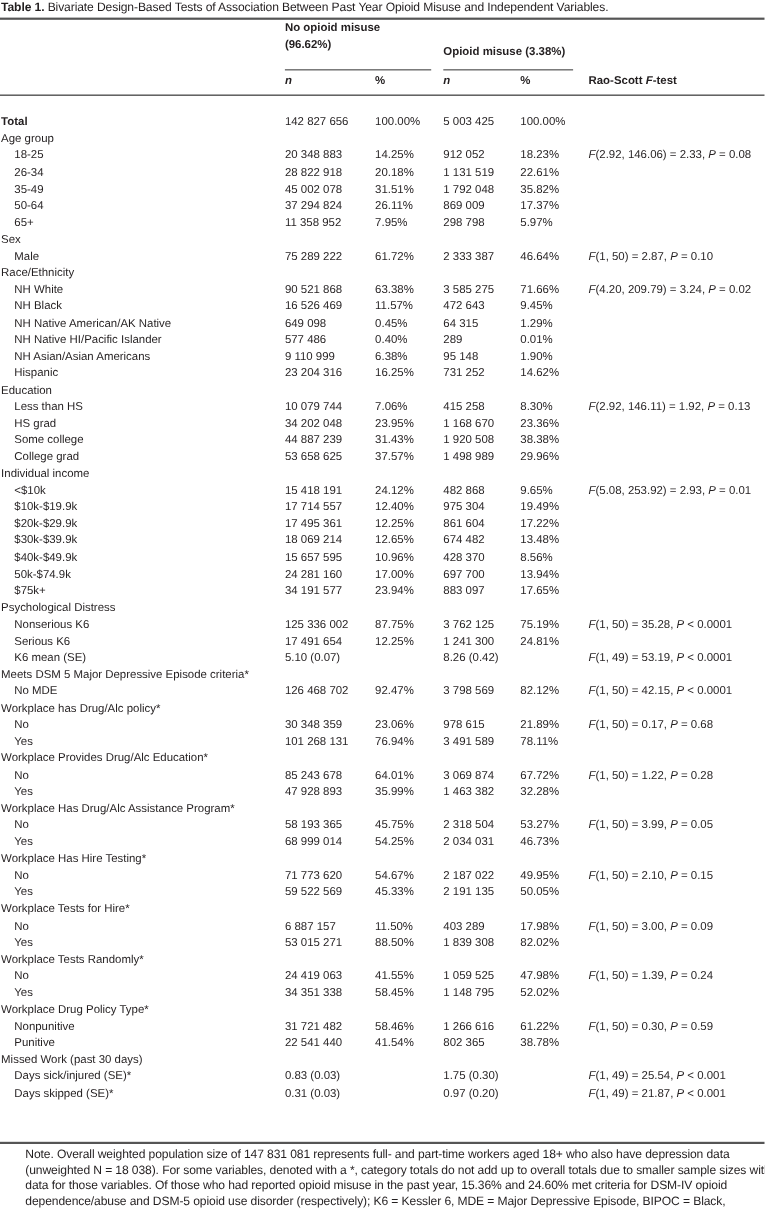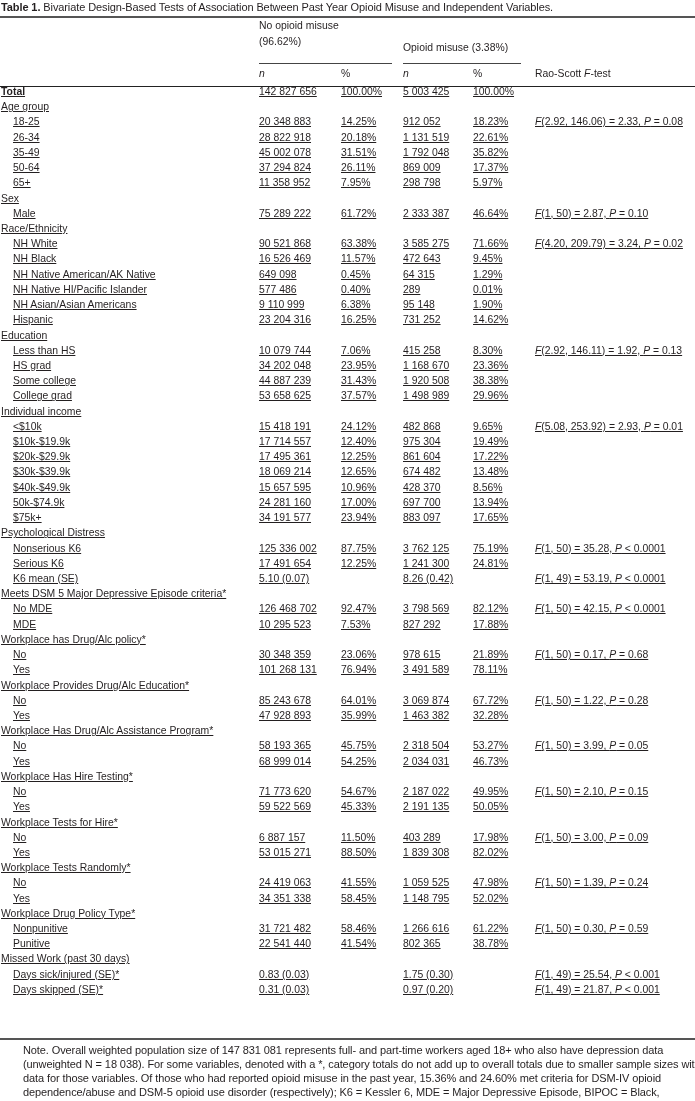--- a/index.html
+++ b/index.html
@@ -8,23 +8,23 @@
     font-family: "Liberation Sans", "DejaVu Sans", sans-serif;
     color: #231f20; font-size: 10.4px;
   }
   .caption { position: absolute; left: 1px; top: 1px; font-size: 11px; white-space: nowrap; letter-spacing: -0.1px; }
   .caption b { font-weight: bold; }
   .rule { position: absolute; left: 0; width: 695px; background: #555; }
   .rule.top { top: 16px; height: 1.6px; }
   .rule.hdr { top: 86px; height: 1.2px; background: #222; }
   .rule.bottom { top: 1038px; height: 1.6px; }
   .subrule { position: absolute; top: 63px; height: 1px; background: #444; }
-  .hcell { position: absolute; font-size: 10.4px; white-space: nowrap; }
+  .hcell { position: absolute; font-size: 10.4px; white-space: nowrap; font-weight: bold; }
   .ital { font-style: italic; }
-  table { position: absolute; left: 0; top: 84px; border-collapse: collapse; width: 695px; table-layout: fixed; text-decoration: underline; }
+  table { position: absolute; left: 0; top: 104px; border-collapse: collapse; width: 695px; table-layout: fixed; }
   td { padding: 0; height: 15.22px; line-height: 15.22px; white-space: nowrap; font-size: 10.4px; vertical-align: middle; overflow: visible; }
   td.lab { padding-left: 1px; }
   td.lab.sub { padding-left: 13px; }
   tr.total td.lab { font-weight: bold; }
   .c1 { width: 259px; } .c2 { width: 82px; } .c3 { width: 62px; } .c4 { width: 70px; } .c5 { width: 62px; } .c6 { width: 160px; }
   .note { position: absolute; left: 1px; top: 1043px; width: 692px; font-size: 11px; line-height: 14px; letter-spacing: -0.1px; margin-left: 22px; }
 </style>
 </head>
 <body>
 
@@ -293,28 +293,20 @@
         <td class="lab" colspan="6">Meets DSM 5 Major Depressive Episode criteria*</td>
       </tr>
       <tr class="item">
         <td class="lab sub">No MDE</td>
         <td>126 468 702</td>
         <td>92.47%</td>
         <td>3 798 569</td>
         <td>82.12%</td>
         <td><i>F</i>(1, 50) = 42.15, <i>P</i> &lt; 0.0001</td>
       </tr>
-      <tr class="item">
-        <td class="lab sub">MDE</td>
-        <td>10 295 523</td>
-        <td>7.53%</td>
-        <td>827 292</td>
-        <td>17.88%</td>
-        <td></td>
-      </tr>
       <tr class="section">
         <td class="lab" colspan="6">Workplace has Drug/Alc policy*</td>
       </tr>
       <tr class="item">
         <td class="lab sub">No</td>
         <td>30 348 359</td>
         <td>23.06%</td>
         <td>978 615</td>
         <td>21.89%</td>
         <td><i>F</i>(1, 50) = 0.17, <i>P</i> = 0.68</td>

